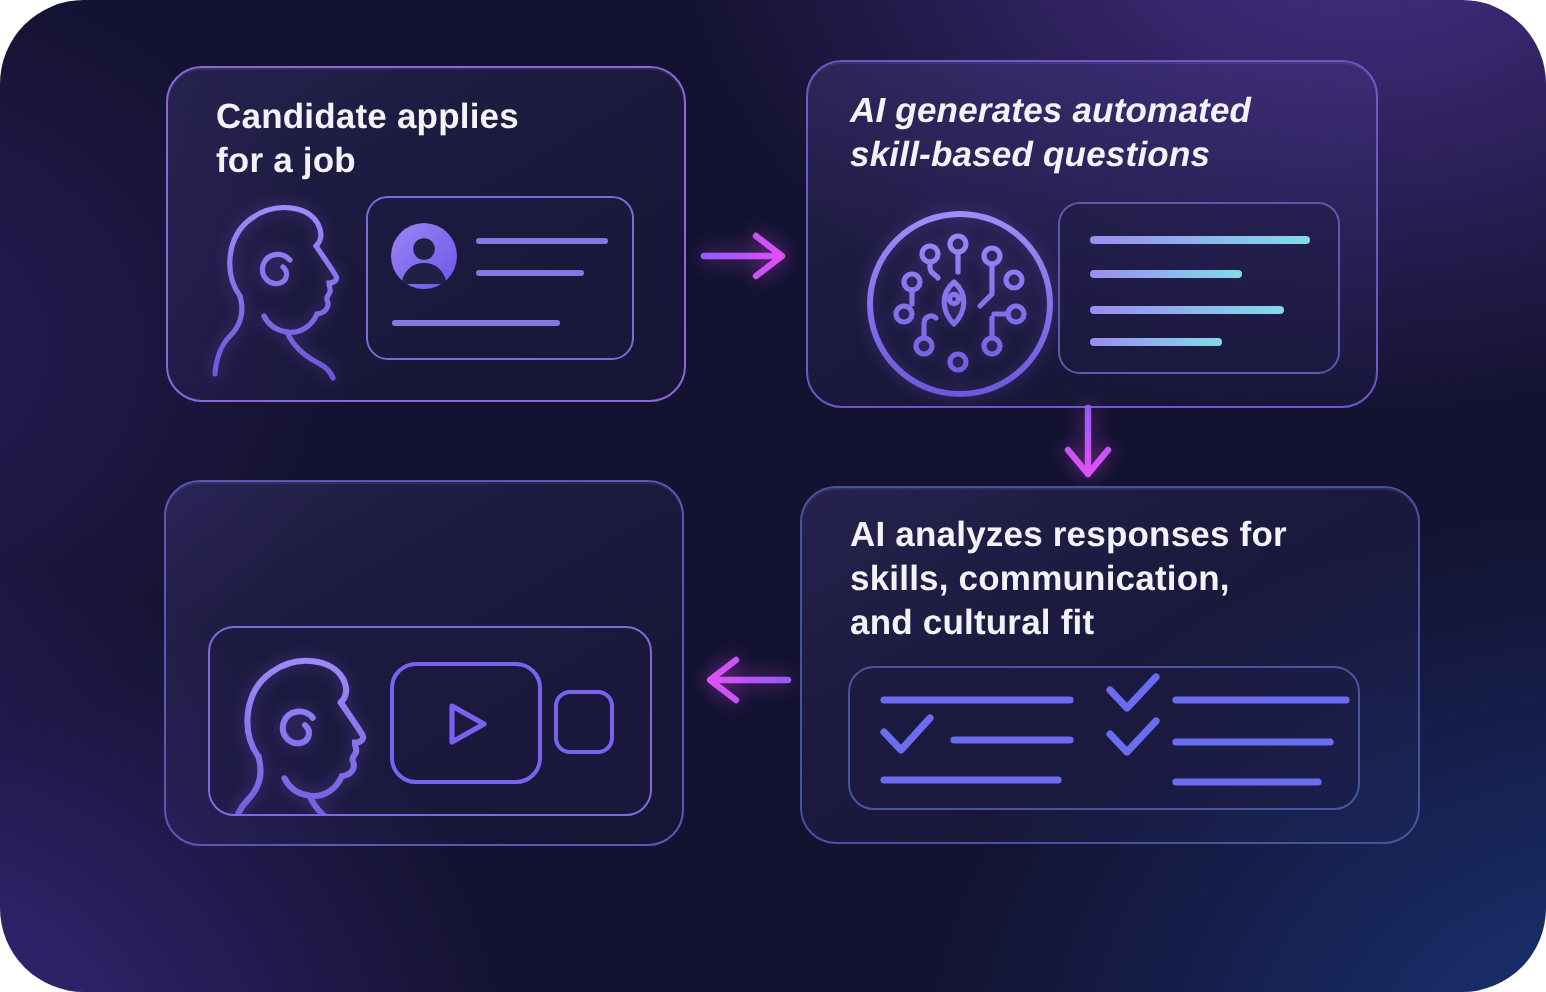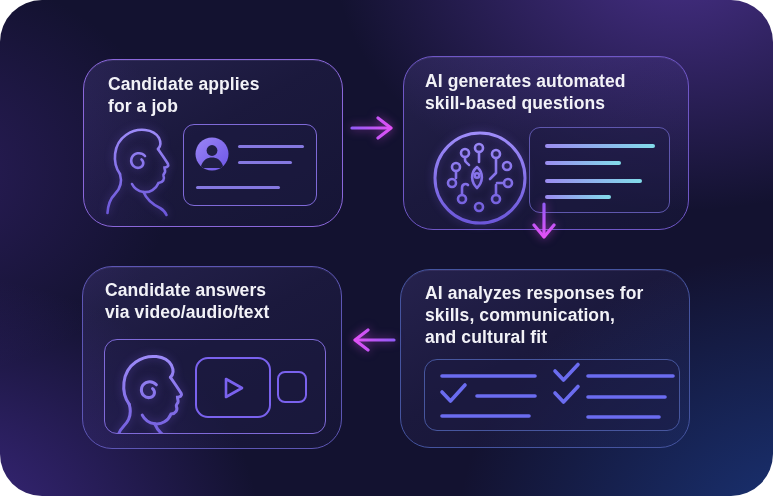--- a/index.html
+++ b/index.html
@@ -13,39 +13,38 @@
     background:
       radial-gradient(560px 420px at 88% -10%, rgba(104,66,190,0.62), rgba(104,66,190,0) 62%),
       radial-gradient(520px 420px at -8% 108%, rgba(96,60,200,0.55), rgba(96,60,200,0) 62%),
       radial-gradient(420px 340px at -10% 35%, rgba(96,55,185,0.30), rgba(96,55,185,0) 60%),
       radial-gradient(560px 460px at 104% 108%, rgba(33,86,190,0.50), rgba(33,86,190,0) 62%),
       var(--background-base, #131230);
   }
 
   .card {
     position: absolute;
-    border-radius: 30px;
+    border-radius: 18px;
     border: 1.5px solid var(--card-border-purple, #8a67da);
     background: linear-gradient(150deg, rgba(150,130,255,0.14) 0%, rgba(130,115,230,0.07) 45%, rgba(70,75,160,0.05) 100%);
     box-shadow: inset 0 1px 0 rgba(190,170,255,0.10);
-    margin-top: 26px;
   }
   .card-tl { left: 83px;  top: 33px;  width: 258px; height: 166px; }
   .card-tr { left: 403px; top: 30px;  width: 284px; height: 172px; border-color: var(--card-border-purple-dim, #6f57c6); }
-  .card-br { left: 400px; top: 243px; width: 288px; height: 177px; border-color: var(--card-border-blue, #45549f); }
+  .card-br { left: 400px; top: 243px; width: 288px; height: 177px; border-color: var(--card-border-blue, #45549f); padding-left: 20px; }
   .card-bl { left: 82px;  top: 240px; width: 258px; height: 181px; border-color: var(--card-border-mixed, #5d56b4); }
 
   .card-title {
     position: absolute;
     color: var(--title-text, #f2f2f7);
     font-size: 17.5px; font-weight: 600; line-height: 22px;
     white-space: pre-line; letter-spacing: 0.1px;
   }
   .card-tl .card-title { left: 24px; top: 13px; }
-  .card-tr .card-title { left: 21px; top: 13px; }
+  .card-tr .card-title { left: 21px; top: 13px; font-style: italic; }
   .card-br .card-title { left: 24px; top: 12px; }
   .card-bl .card-title { left: 22px; top: 12px; }
 
   .panel {
     position: absolute;
     border-radius: 11px;
     border: 1.6px solid var(--panel-border-purple, #7f6ad8);
     background: rgba(28,26,66,0.45);
   }
 
@@ -170,22 +169,20 @@
         <polyline points="130,11 138.5,20 153,4.5"></polyline>
         <line x1="163" y1="16" x2="248" y2="16"></line>
         <polyline points="130,33 138.5,42 153,26.5"></polyline>
         <line x1="163" y1="37" x2="240" y2="37"></line>
         <line x1="163" y1="57" x2="234" y2="57"></line>
       </svg>
     </div>
   </div>
 
   <div class="card card-bl">
-    <div class="card-title">Candidate answers
-via video/audio/text</div>
 
     <div class="panel" style="left:21px; top:72px; width:220px; height:93px; border-radius:13px; overflow:hidden;">
       <svg class="icon-glow" style="position:absolute; left:8px; top:8px;" width="78" height="104" viewBox="0 0 72 96" fill="none" stroke="url(#headGrad2)" stroke-width="2.8" stroke-linecap="round">
         <defs>
           <linearGradient id="headGrad2" x1="0" y1="0" x2="0" y2="96" gradientUnits="userSpaceOnUse">
             <stop offset="0" stop-color="#a18ffb" style="stop-color:var(--icon-stroke-light)"></stop>
             <stop offset="1" stop-color="#6a55d8" style="stop-color:var(--icon-stroke-dark)"></stop>
           </linearGradient>
         </defs>
         <path d="M15 52 C7 41 8 22 21 13 C33 4.5 49 7 54 16 C56 20 56 24 53 27"></path>

